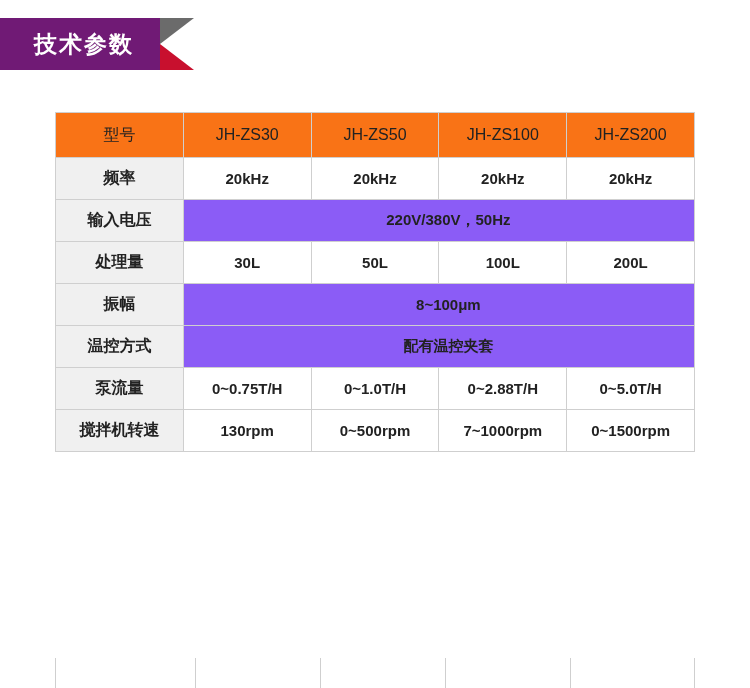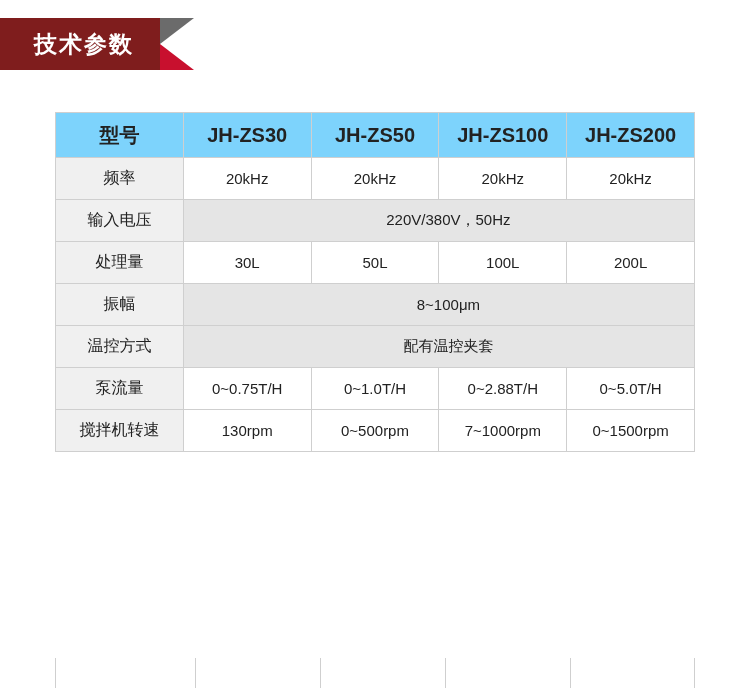--- a/index.html
+++ b/index.html
@@ -22,21 +22,21 @@
   
   .banner {
     position: absolute;
     left: 0;
     top: 18px;
     height: 52px;
     display: flex;
     align-items: stretch;
   }
   .banner-body {
-    background: #7f1d1d;
+    background: #701a75;
     color: #ffffff;
     font-size: 23px;
     font-weight: bold;
     letter-spacing: 2px;
     display: flex;
     align-items: center;
     padding: 0 26px 0 34px;
   }
   .banner-tail {
     width: 34px;
@@ -73,35 +73,35 @@
     width: 640px;
     table-layout: fixed;
   }
   table.spec td, table.spec th {
     border: 1px solid #cfcfcf;
     height: 41px;
     text-align: center;
     vertical-align: middle;
     font-size: 15px;
     color: #222222;
+    font-weight: bold;
+    padding: 0 2px;
+  }
+  table.spec thead th {
+    background: #f97316;
+    font-size: 16px;
     font-weight: normal;
-    padding: 0 2px;
-  }
-  table.spec thead th {
-    background: #7dd3fc;
-    font-size: 20px;
-    font-weight: bold;
     height: 44px;
   }
   table.spec tbody tr td:first-child {
     background: #f0f0f0;
     font-size: 16px;
   }
   table.spec tbody tr td.span-cell {
-    background: #e5e5e5;
+    background: #8b5cf6;
     padding-left: 21px;
   }
   .sup {
     font-size: 10px;
     vertical-align: super;
   }
   
   .stub {
     position: absolute;
     left: 55px;

